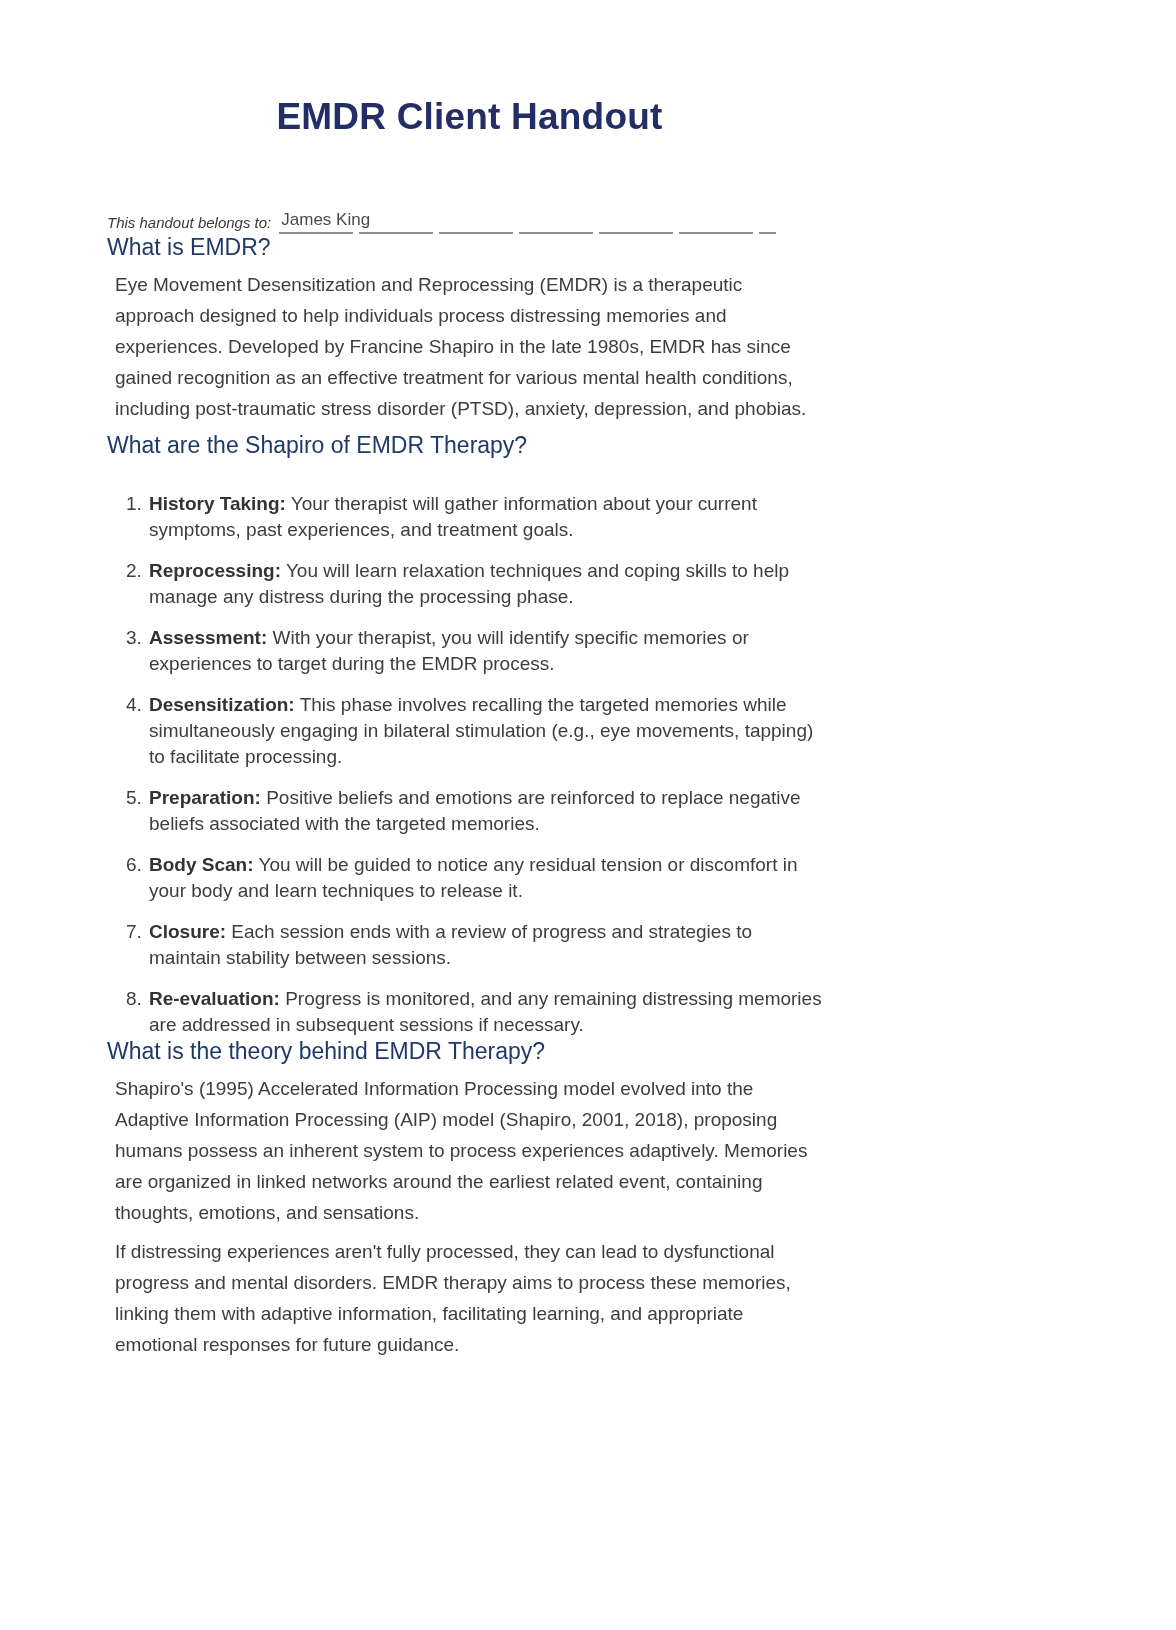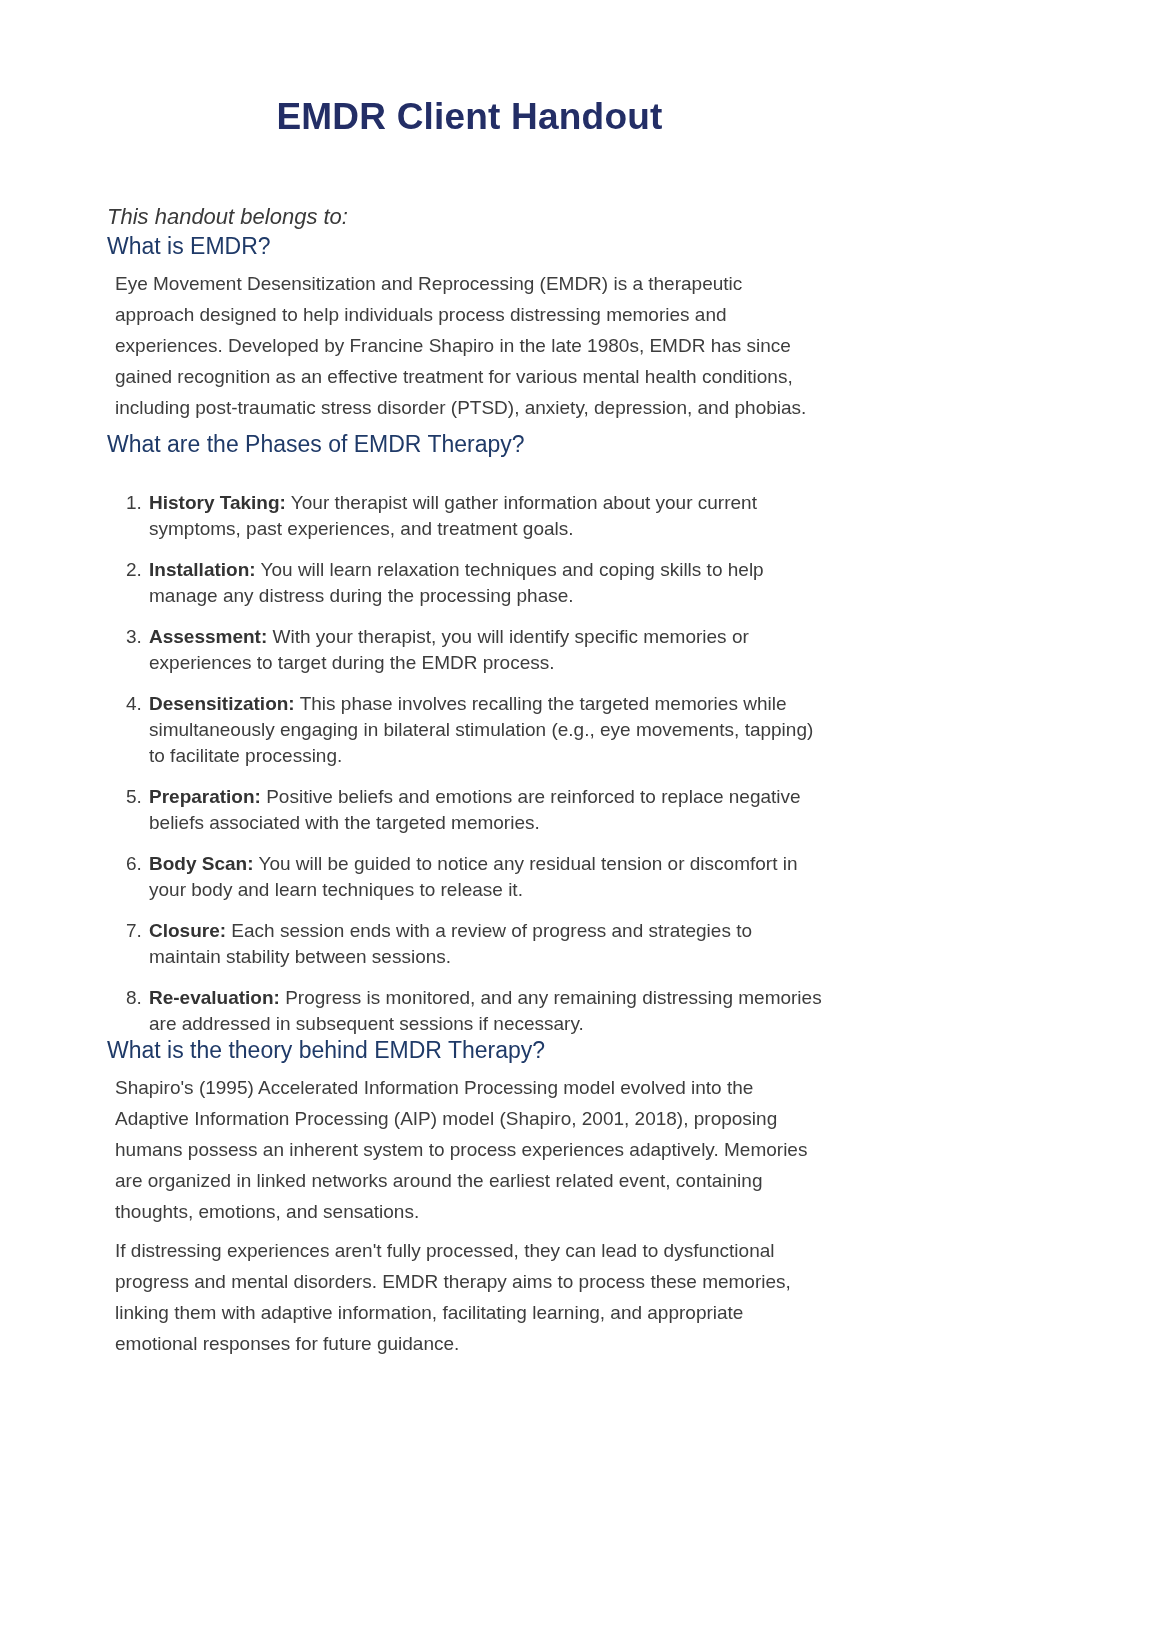--- a/index.html
+++ b/index.html
@@ -26,21 +26,21 @@
     margin: 0 0 0 0;
   }
   .belongs-row {
     display: flex;
     align-items: flex-end;
     margin-top: 66px;
     margin-right: 56px;
   }
   .belongs-label {
     font-style: italic;
-    font-size: 22px;
+    font-size: 15px;
     color: #3a3a3a;
     white-space: nowrap;
     padding-bottom: 3px;
   }
   .belongs-line {
     flex: 1;
     margin-left: 8px;
     position: relative;
     height: 30px;
     
@@ -93,31 +93,34 @@
 </style>
 </head>
 <body>
 
 <div class="page">
 
   <h1 class="doc-title">EMDR Client Handout</h1>
 
   <div class="belongs-row">
     <span class="belongs-label">This handout belongs to:</span>
+    <span class="belongs-line">
+      <span class="belongs-name">James King</span>
+    </span>
   </div>
 
   <h2 class="section-heading h-what-is">What is EMDR?</h2>
 
   <p class="body-para p-intro">Eye Movement Desensitization and Reprocessing (EMDR) is a therapeutic approach designed to help individuals process distressing memories and experiences. Developed by Francine Shapiro in the late 1980s, EMDR has since gained recognition as an effective treatment for various mental health conditions, including post-traumatic stress disorder (PTSD), anxiety, depression, and phobias.</p>
 
-  <h2 class="section-heading h-phases">What are the Phases of EMDR Therapy?</h2>
+  <h2 class="section-heading h-phases">What are the Shapiro of EMDR Therapy?</h2>
 
   <ol class="phase-list">
     <li><span class="phase-label">History Taking:</span><span> Your therapist will gather information about your current symptoms, past experiences, and treatment goals.</span></li>
-    <li><span class="phase-label">Installation:</span><span> You will learn relaxation techniques and coping skills to help manage any distress during the processing phase.</span></li>
+    <li><span class="phase-label">Reprocessing:</span><span> You will learn relaxation techniques and coping skills to help manage any distress during the processing phase.</span></li>
     <li><span class="phase-label">Assessment:</span><span> With your therapist, you will identify specific memories or experiences to target during the EMDR process.</span></li>
     <li><span class="phase-label">Desensitization:</span><span> This phase involves recalling the targeted memories while simultaneously engaging in bilateral stimulation (e.g., eye movements, tapping) to facilitate processing.</span></li>
     <li><span class="phase-label">Preparation:</span><span> Positive beliefs and emotions are reinforced to replace negative beliefs associated with the targeted memories.</span></li>
     <li><span class="phase-label">Body Scan:</span><span> You will be guided to notice any residual tension or discomfort in your body and learn techniques to release it.</span></li>
     <li><span class="phase-label">Closure:</span><span> Each session ends with a review of progress and strategies to maintain stability between sessions.</span></li>
     <li><span class="phase-label">Re-evaluation:</span><span> Progress is monitored, and any remaining distressing memories are addressed in subsequent sessions if necessary.</span></li>
   </ol>
 
   <h2 class="section-heading h-theory">What is the theory behind EMDR Therapy?</h2>
 

